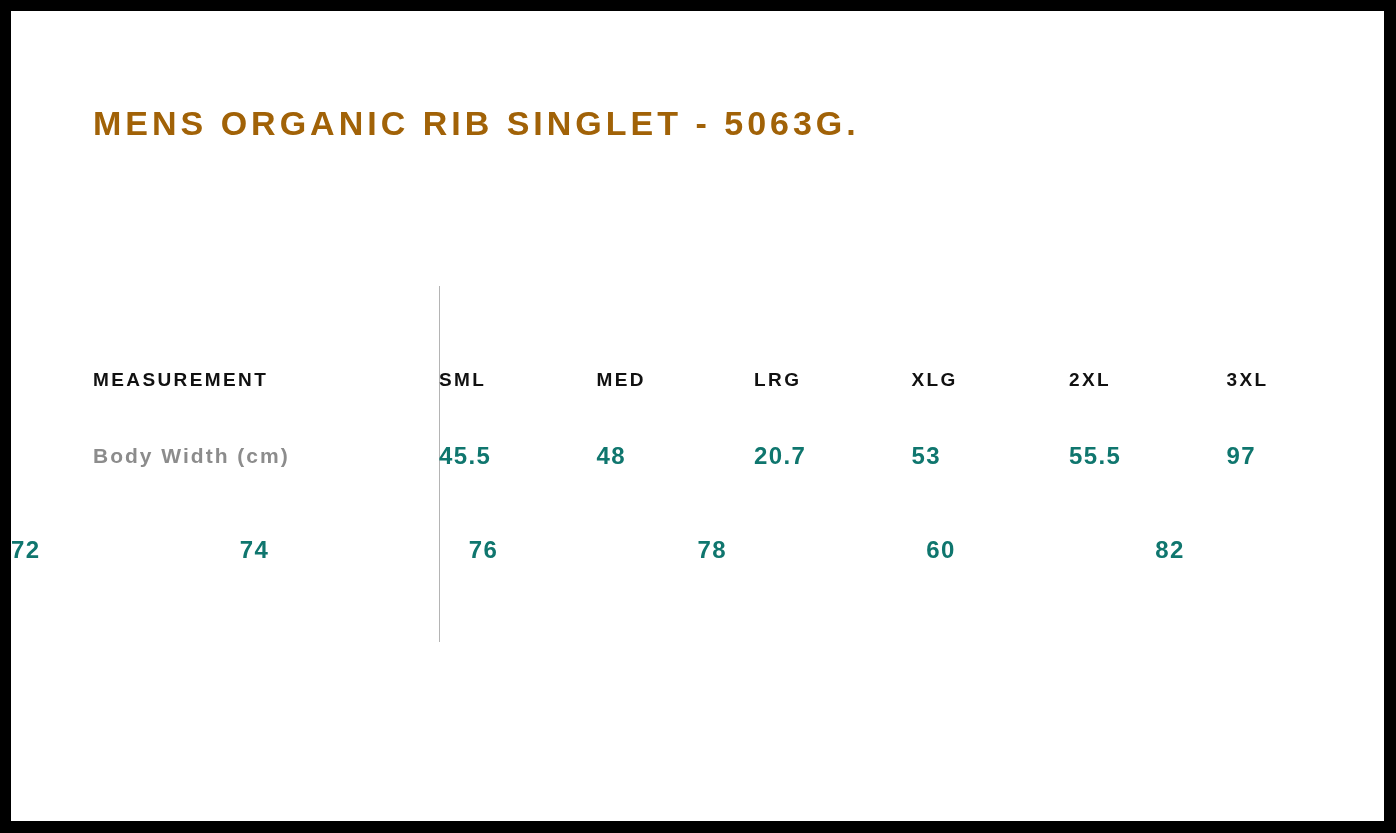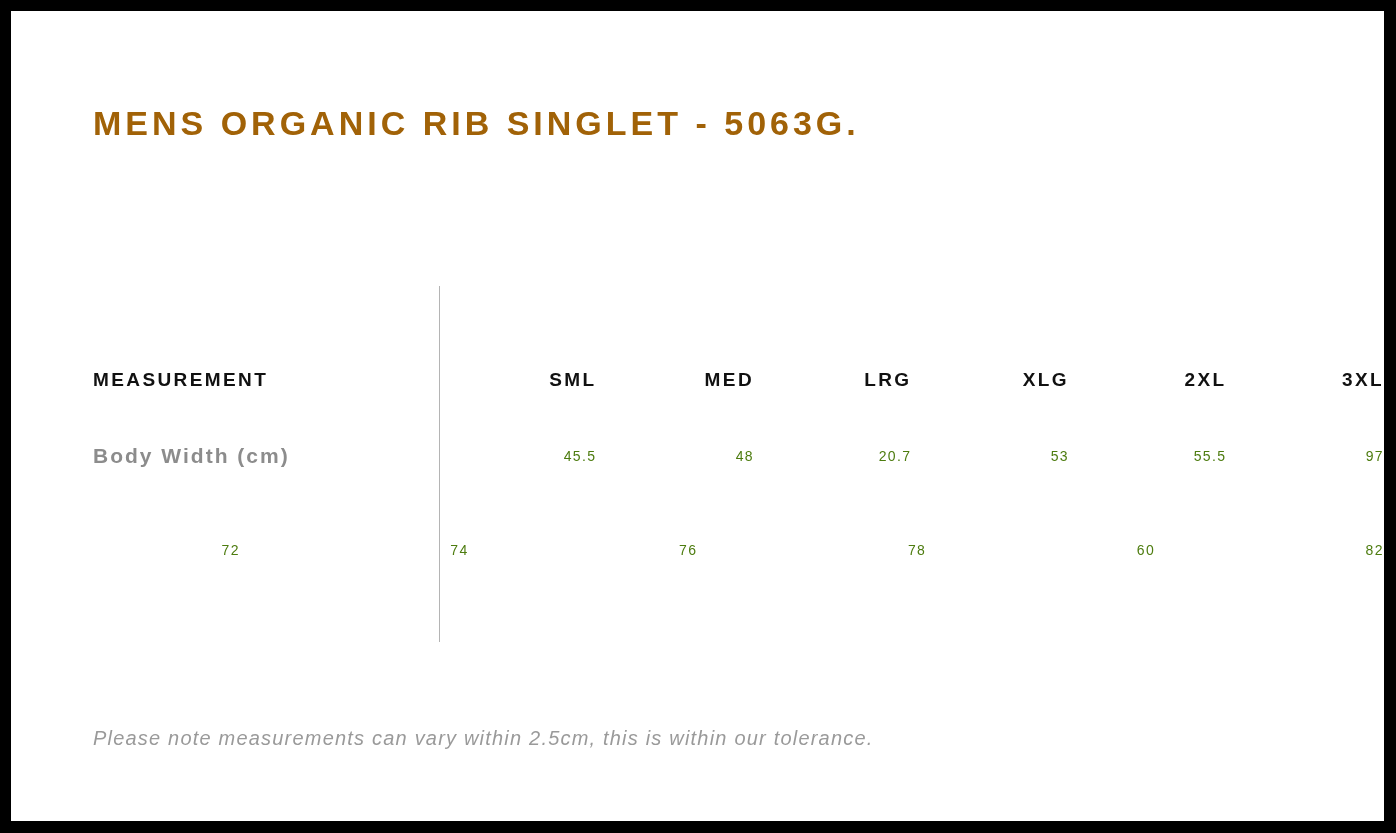--- a/index.html
+++ b/index.html
@@ -81,21 +81,21 @@
   .cell-label {
     width: 428px;
     box-sizing: border-box;
     padding-left: 82px;
     text-align: left;
     white-space: nowrap;
   }
 
   .cell-val {
     flex: 1 1 0;
-    text-align: right;
+    text-align: left;
     white-space: nowrap;
   }
 
   .row-header .cell-label {
     font-size: 19px;
     font-weight: bold;
     letter-spacing: 2.4px;
     color: #111111;
   }
 
@@ -107,24 +107,24 @@
   }
 
   .row-data .cell-label {
     font-size: 21px;
     font-weight: bold;
     letter-spacing: 2.0px;
     color: #8c8c8c;
   }
 
   .row-data .cell-val {
-    font-size: 14px;
-    font-weight: normal;
+    font-size: 24px;
+    font-weight: bold;
     letter-spacing: 1.4px;
-    color: #4d7c0f;
+    color: #0f766e;
   }
 
   
   .footnote {
     position: absolute;
     left: 82px;
     top: 716px;
     font-size: 20px;
     font-style: italic;
     letter-spacing: 1.2px;
@@ -171,16 +171,15 @@
           <div class="cell-val">74</div>
           <div class="cell-val">76</div>
           <div class="cell-val">78</div>
           <div class="cell-val">60</div>
           <div class="cell-val">82</div>
         </div>
 
       </div>
     </div>
 
-    <div class="footnote">Please note measurements can vary within 2.5cm, this is within our tolerance.</div>
 
   </div>
 </div>
 
 </body></html>

